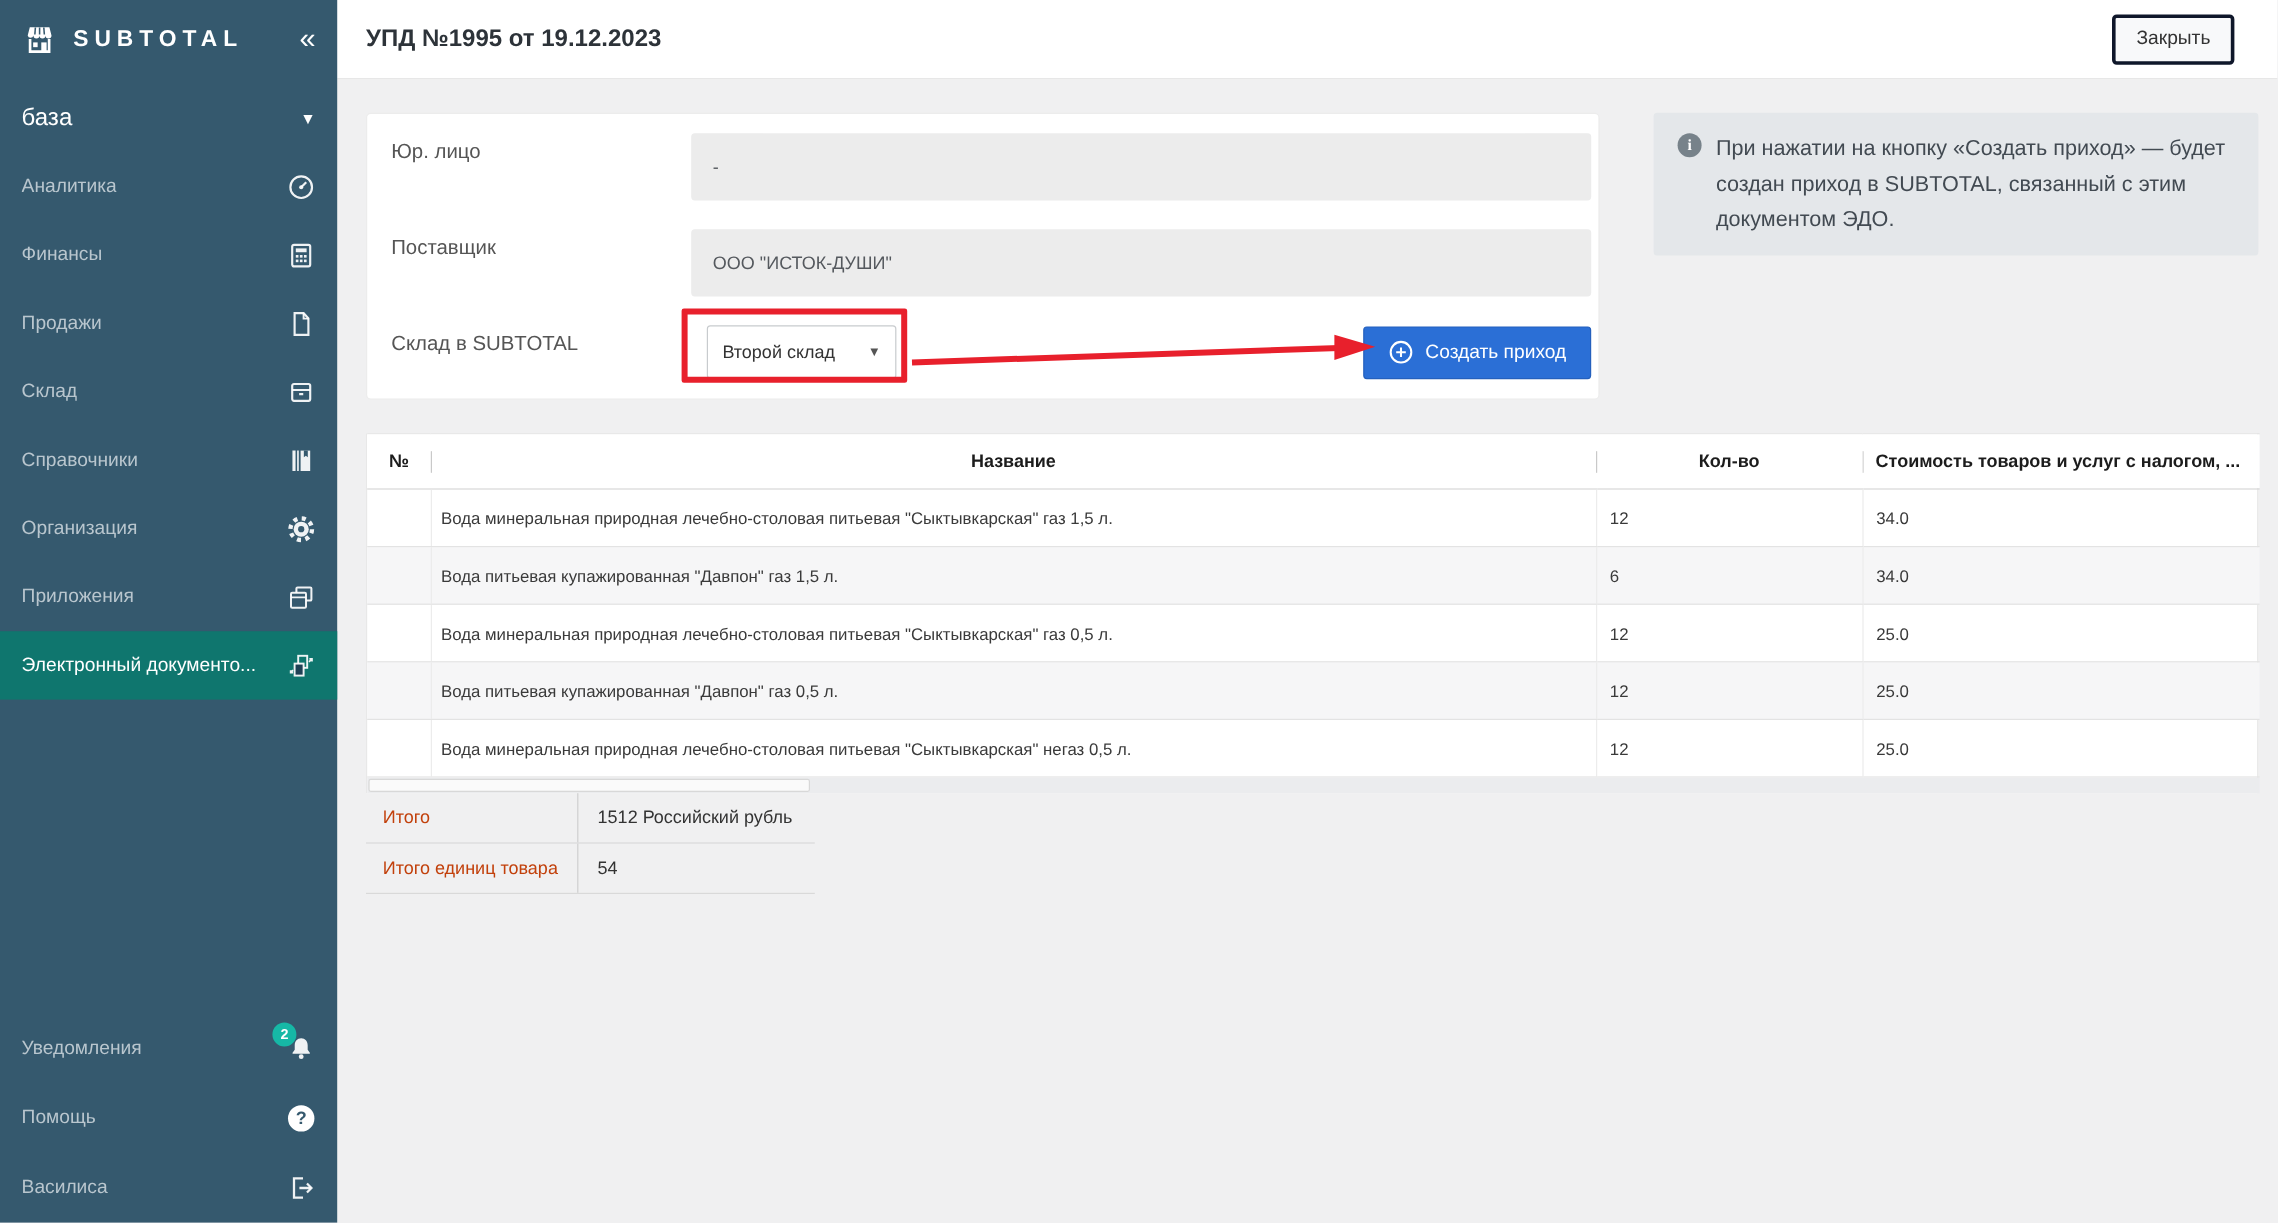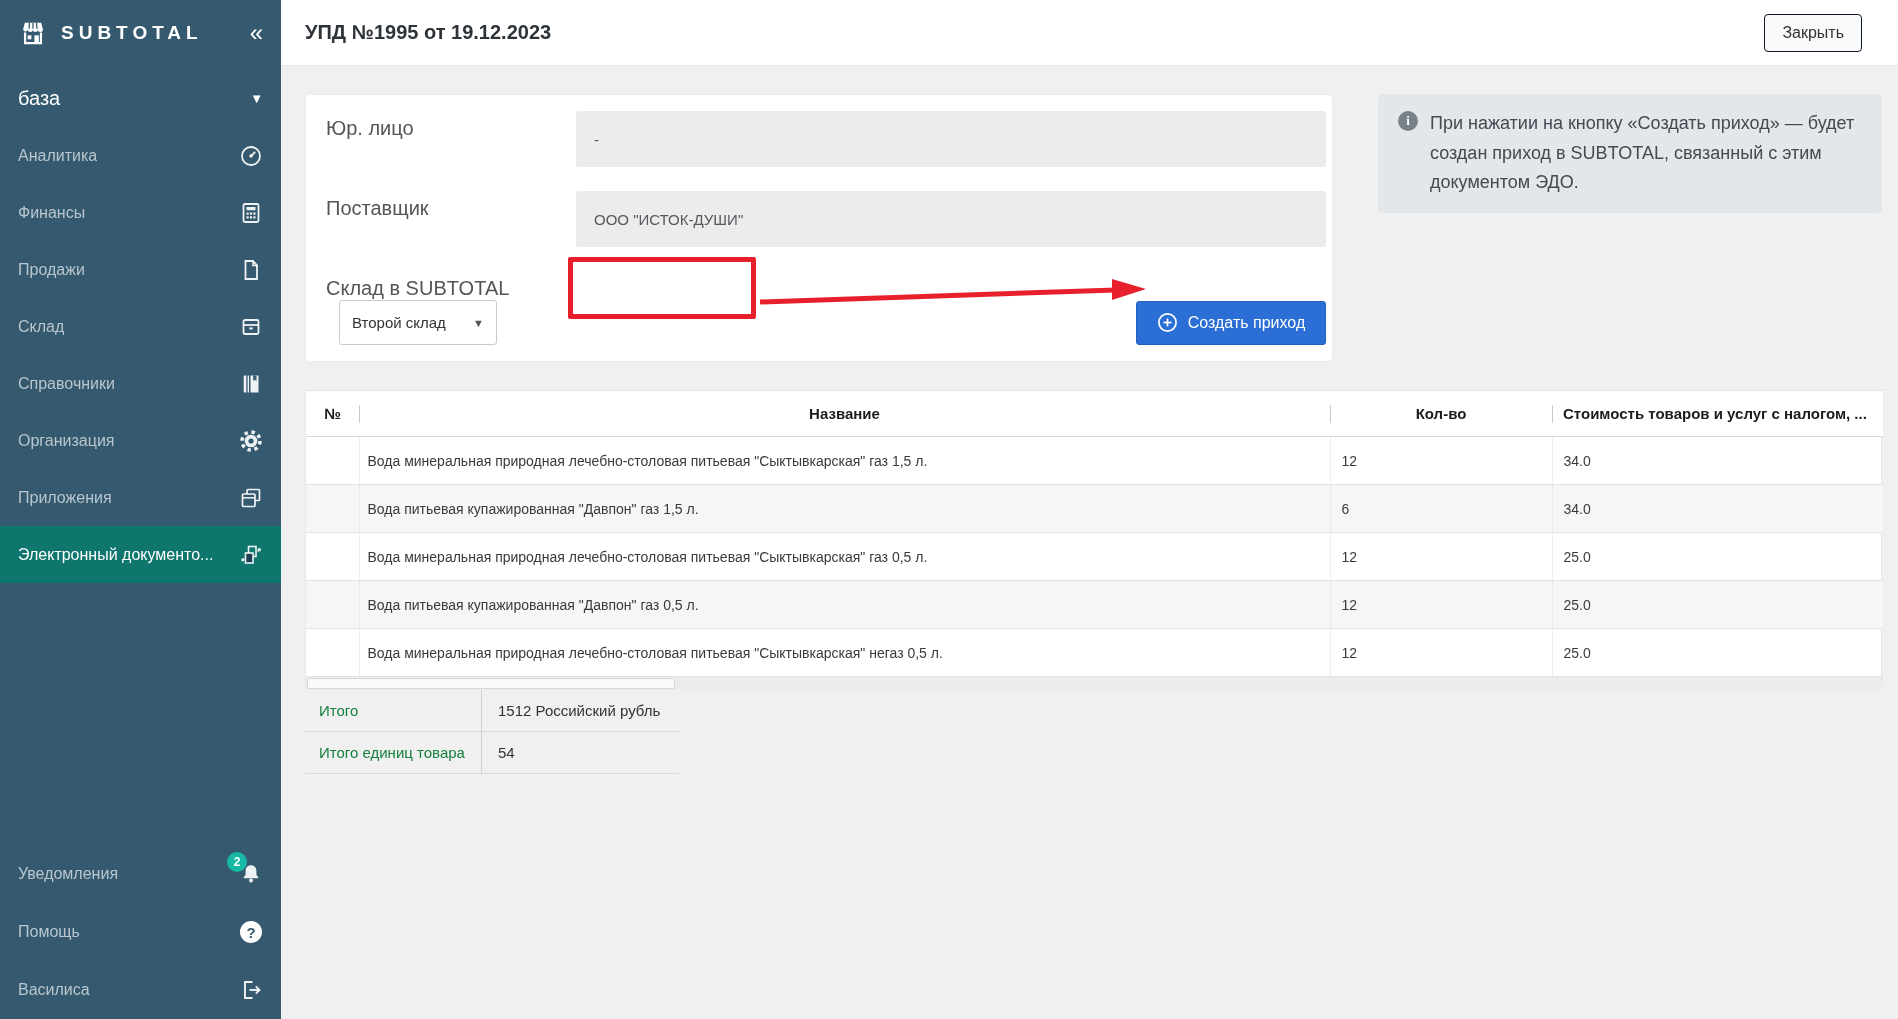--- a/index.html
+++ b/index.html
@@ -31,32 +31,32 @@
     width:20px; height:20px; border-radius:50%; font-size:12px; font-weight:700;
     display:flex; align-items:center; justify-content:center; }
   .q-circle { width:22px; height:22px; border-radius:50%; background:#fff; color:#35596e;
     font-size:15px; font-weight:700; display:flex; align-items:center; justify-content:center; }
 
   
   .main { flex:1; display:flex; flex-direction:column; }
   .topbar { height:66px; background:#fff; display:flex; align-items:center;
     padding:0 36px 0 24px; border-bottom:1px solid #e7e7e7; }
   .page-title { font-size:20px; font-weight:700; color:#2d3339; }
-  .close-btn { margin-left:auto; background:#f8f9fa; border:1px solid #0f172a;
+  .close-btn { margin-left:auto; background:#f8f9fa; border:3px solid #0f172a;
     border-radius:4px; padding:9px 17px; font-size:16px; color:#333; cursor:pointer;
     font-family:inherit; }
   .content { flex:1; padding:28px 16px 0 24px; background:#f0f0f1; }
   .top-row { display:flex; align-items:flex-start; }
 
   
   .card { width:1028px; background:#fff; border:1px solid #ececec; border-radius:4px;
     padding:16px 6px 16px 20px; position:relative; }
   .form-row { display:flex; margin-bottom:24px; }
-  .form-row.last { margin-bottom:0;flex-direction:column; }
-  .form-label { width:250px; padding-top:6px; font-size:20px; color:#555; }
+  .form-row.last { margin-bottom:0; }
+  .form-label { width:250px; padding-top:6px; font-size:17px; color:#555; }
   .form-value { flex:1; height:56px; background:#ececec; border-radius:3px;
     display:flex; align-items:center; padding:0 18px; font-size:15px; color:#55595e; }
   .row3 { flex:1; display:flex; align-items:center; }
   .select { margin-left:13px; width:158px; height:45px; background:#fff;
     border:1px solid #c8cbce; border-radius:3px; display:flex; align-items:center;
     padding:0 12px; font-size:15px; color:#333; cursor:pointer; }
   .select .caret { margin-left:auto; font-size:11px; color:#555; }
   .primary-btn { margin-left:auto; width:190px; height:44px; background:#2b6fd6;
     border:1px solid #2460bd; border-radius:3px; color:#fff; font-size:16px;
     display:flex; align-items:center; justify-content:center; gap:10px; cursor:pointer;
@@ -93,21 +93,21 @@
   td.cell-name { padding-left:8px; }
   td.cell-qty, td.cell-cost { padding-left:11px; }
   .hscroll { width:1577px; height:13px; background:#ebecee; display:flex; align-items:center; }
   .hscroll-thumb { margin-left:1px; width:368px; height:11px; background:#fafafa;
     border:1px solid #d8d8d8; border-radius:2px; cursor:pointer; }
 
   
   .totals { width:374px; }
   .totals-row { display:flex; height:42px; border-bottom:1px solid #d9d9d9; }
   .totals-label { width:176px; display:flex; align-items:center; padding-left:14px;
-    font-size:15px; color:#15803d; }
+    font-size:15px; color:#c2410c; }
   .totals-value { flex:1; display:flex; align-items:center; padding-left:16px;
     border-left:1px solid #cfcfcf; font-size:15px; color:#333; }
   svg { display:block; }
 </style>
 </head>
 <body>
 
 <aside class="sidebar">
   <div class="logo-row">
     <span class="logo-icon">

